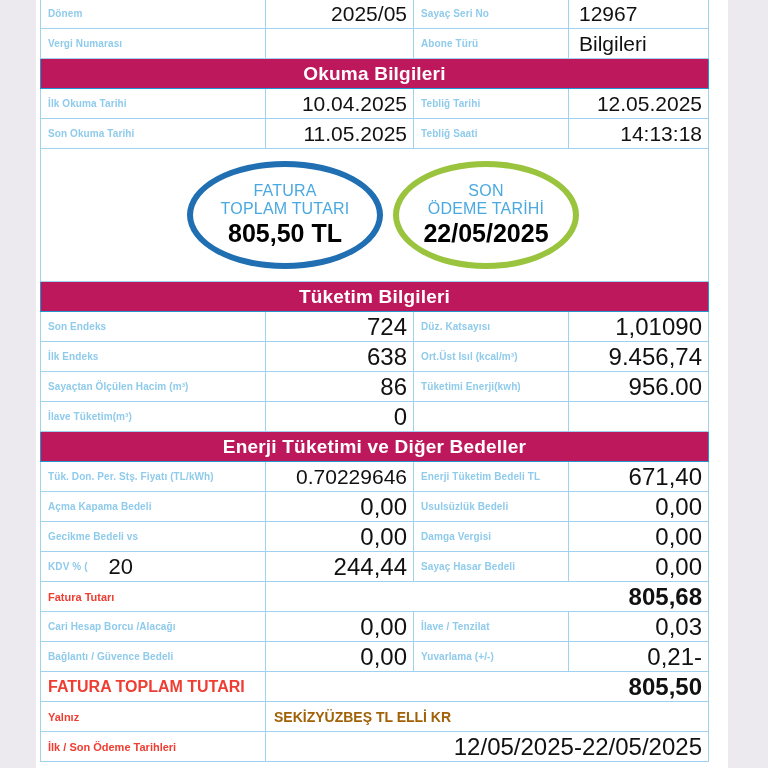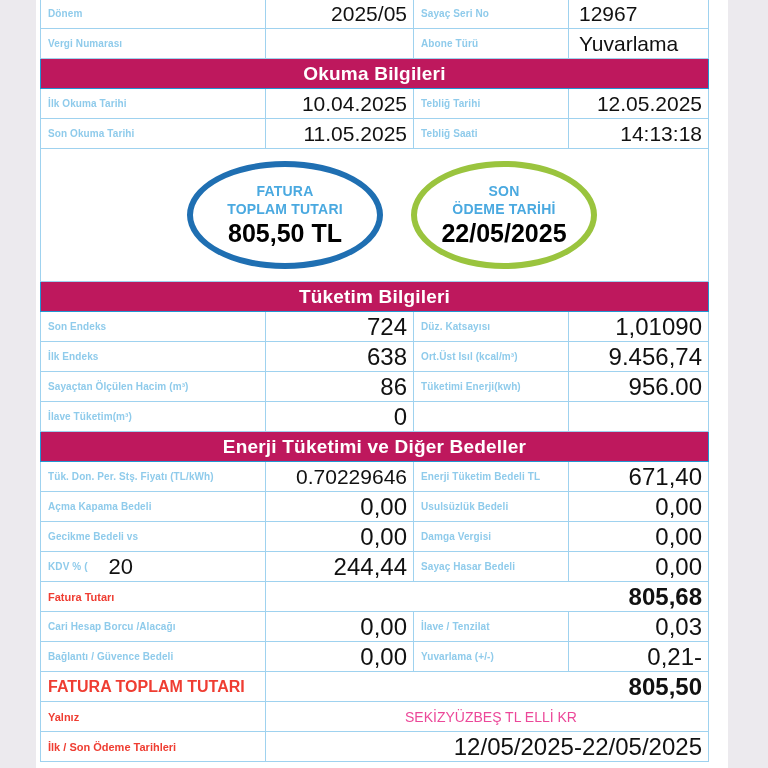--- a/index.html
+++ b/index.html
@@ -81,24 +81,24 @@
     padding-left: 10px;
     padding-right: 0;
   }
 
   .val-sm {
     font-size: 21px;
   }
 
   .val-tiny {
     font-size: 14px;
-    color: #ec4899;
-    text-align: center;
+    color: #a16207;
+    text-align: left;
     padding-left: 8px;
-    font-weight: normal;
+    font-weight: bold;
   }
 
   .section-head {
     background: #be185d;
     color: #ffffff;
     text-align: center;
     font-size: 19px;
     font-weight: bold;
     height: 30px;
     border: 1px solid #2196d3;
@@ -131,29 +131,29 @@
     align-items: center;
     justify-content: center;
   }
 
   #badge-total {
     left: 146px;
     border: 6px solid #1f6fb2;
   }
 
   #badge-due {
-    left: 370px;
+    left: 352px;
     border: 6px solid #9ac43e;
     width: 186px;
   }
 
   .badge-title {
     color: #4aa9e0;
-    font-size: 14px;
-    font-weight: bold;
+    font-size: 16px;
+    font-weight: normal;
     line-height: 18px;
     letter-spacing: .2px;
   }
 
   .badge-value {
     color: #000000;
     font-size: 25px;
     font-weight: bold;
     margin-top: 1px;
     white-space: nowrap;
@@ -177,21 +177,21 @@
           <tr>
         <td class="lbl">Dönem</td>
         <td class="val val-sm">2025/05</td>
         <td class="lbl">Sayaç Seri No</td>
         <td class="val val-sm val-left">12967</td>
       </tr>
       <tr>
         <td class="lbl">Vergi Numarası</td>
         <td class="val val-sm"></td>
         <td class="lbl">Abone Türü</td>
-        <td class="val val-sm val-left">Yuvarlama</td>
+        <td class="val val-sm val-left">Bilgileri</td>
       </tr>
 
       <tr>
         <td class="section-head" colspan="4">Okuma Bilgileri</td>
       </tr>
 
       <tr>
         <td class="lbl">İlk Okuma Tarihi</td>
         <td class="val val-sm">10.04.2025</td>
         <td class="lbl">Tebliğ Tarihi</td>

